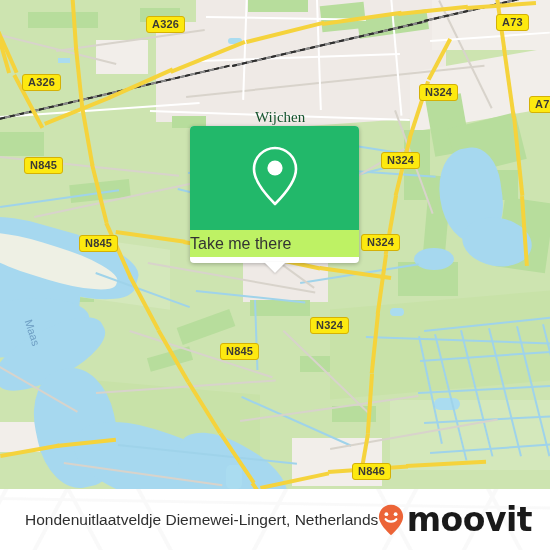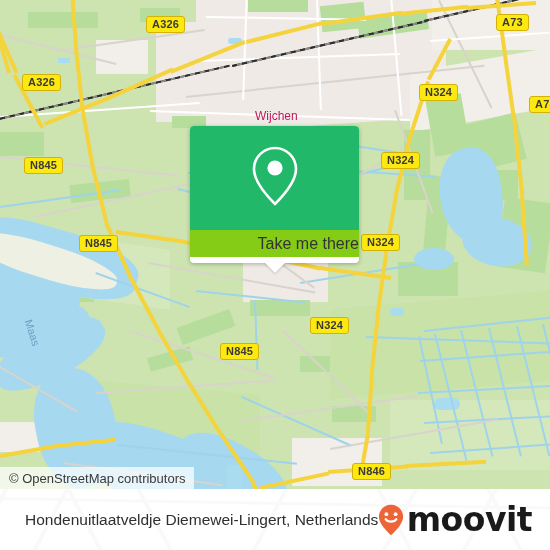--- a/index.html
+++ b/index.html
@@ -50,24 +50,24 @@
     font-weight:bold;
     letter-spacing:0.2px;
     padding:1px 5px 2px 5px;
     line-height:12px;
     white-space:nowrap;
     font-family:"Liberation Sans", sans-serif;
   }
 
   .placelabel {
     position:absolute;
-    color:#be185d;
-    font-size:12px;
+    color:#14532d;
+    font-size:15px;
     white-space:nowrap;
-    font-family:Liberation Sans, sans-serif;
+    font-family:Liberation Serif, serif;
   }
   .riverlabel {
     position:absolute;
     color:#6f9fc4;
     font-size:11px;
     white-space:nowrap;
     font-family:"Liberation Sans", sans-serif;
   }
 
   
@@ -81,22 +81,22 @@
     background:#ffffff;
   }
   #card-top {
     position:relative;
     height:104px;
     background:#22b86a;
     display:flex; align-items:center; justify-content:center;
   }
   #card-foot {
     height:27px;
-    background:#84cc16;
-    display:flex; align-items:center; justify-content:flex-end;
+    background:#bef264;
+    display:flex; align-items:center; justify-content:flex-start;
   }
   #card-foot-label {
     color:#333333;
     font-size:16px;
     font-family:"Liberation Sans", sans-serif;
   }
   #card-tail {
     position:absolute;
     left:264px; top:262px;
     width:0; height:0;
@@ -360,23 +360,20 @@
             <circle cx="28" cy="26" r="7.6" fill="#ffffff"></circle>
           </svg>
         </span>
       </div>
       <div id="card-foot">
         <span id="card-foot-label">Take me there</span>
       </div>
     </div>
     <div id="card-tail"></div>
 
-    <div id="attrib">
-      <span>© OpenStreetMap contributors</span>
-    </div>
   </div>
 
   <div id="footer">
     <div id="footer-watermark">
       <div class="wm" style="left:20px;top:-30px;width:4px;height:140px;transform:rotate(28deg);"></div>
       <div class="wm" style="left:86px;top:-40px;width:4px;height:150px;transform:rotate(28deg);"></div>
       <div class="wm" style="left:50px;top:-30px;width:4px;height:140px;transform:rotate(-28deg);"></div>
       <div class="wm" style="left:120px;top:-30px;width:4px;height:150px;transform:rotate(-28deg);"></div>
       <div class="wm" style="left:300px;top:-30px;width:4px;height:140px;transform:rotate(28deg);"></div>
       <div class="wm" style="left:360px;top:-30px;width:4px;height:150px;transform:rotate(-28deg);"></div>

